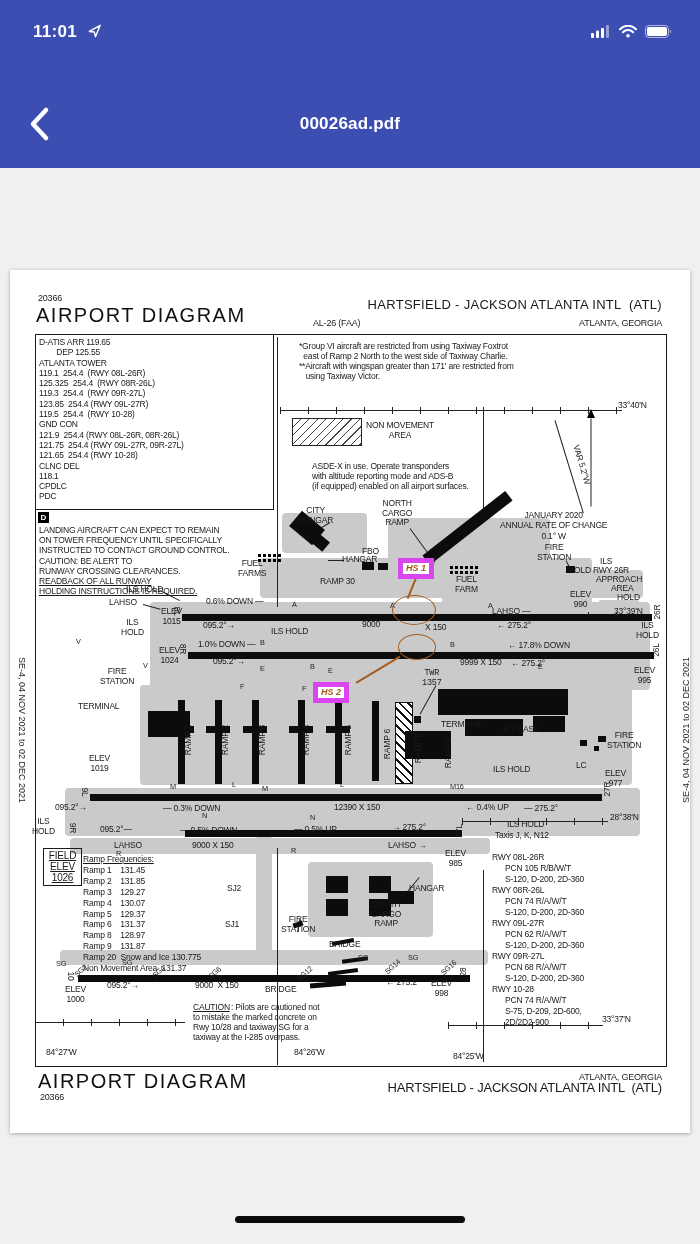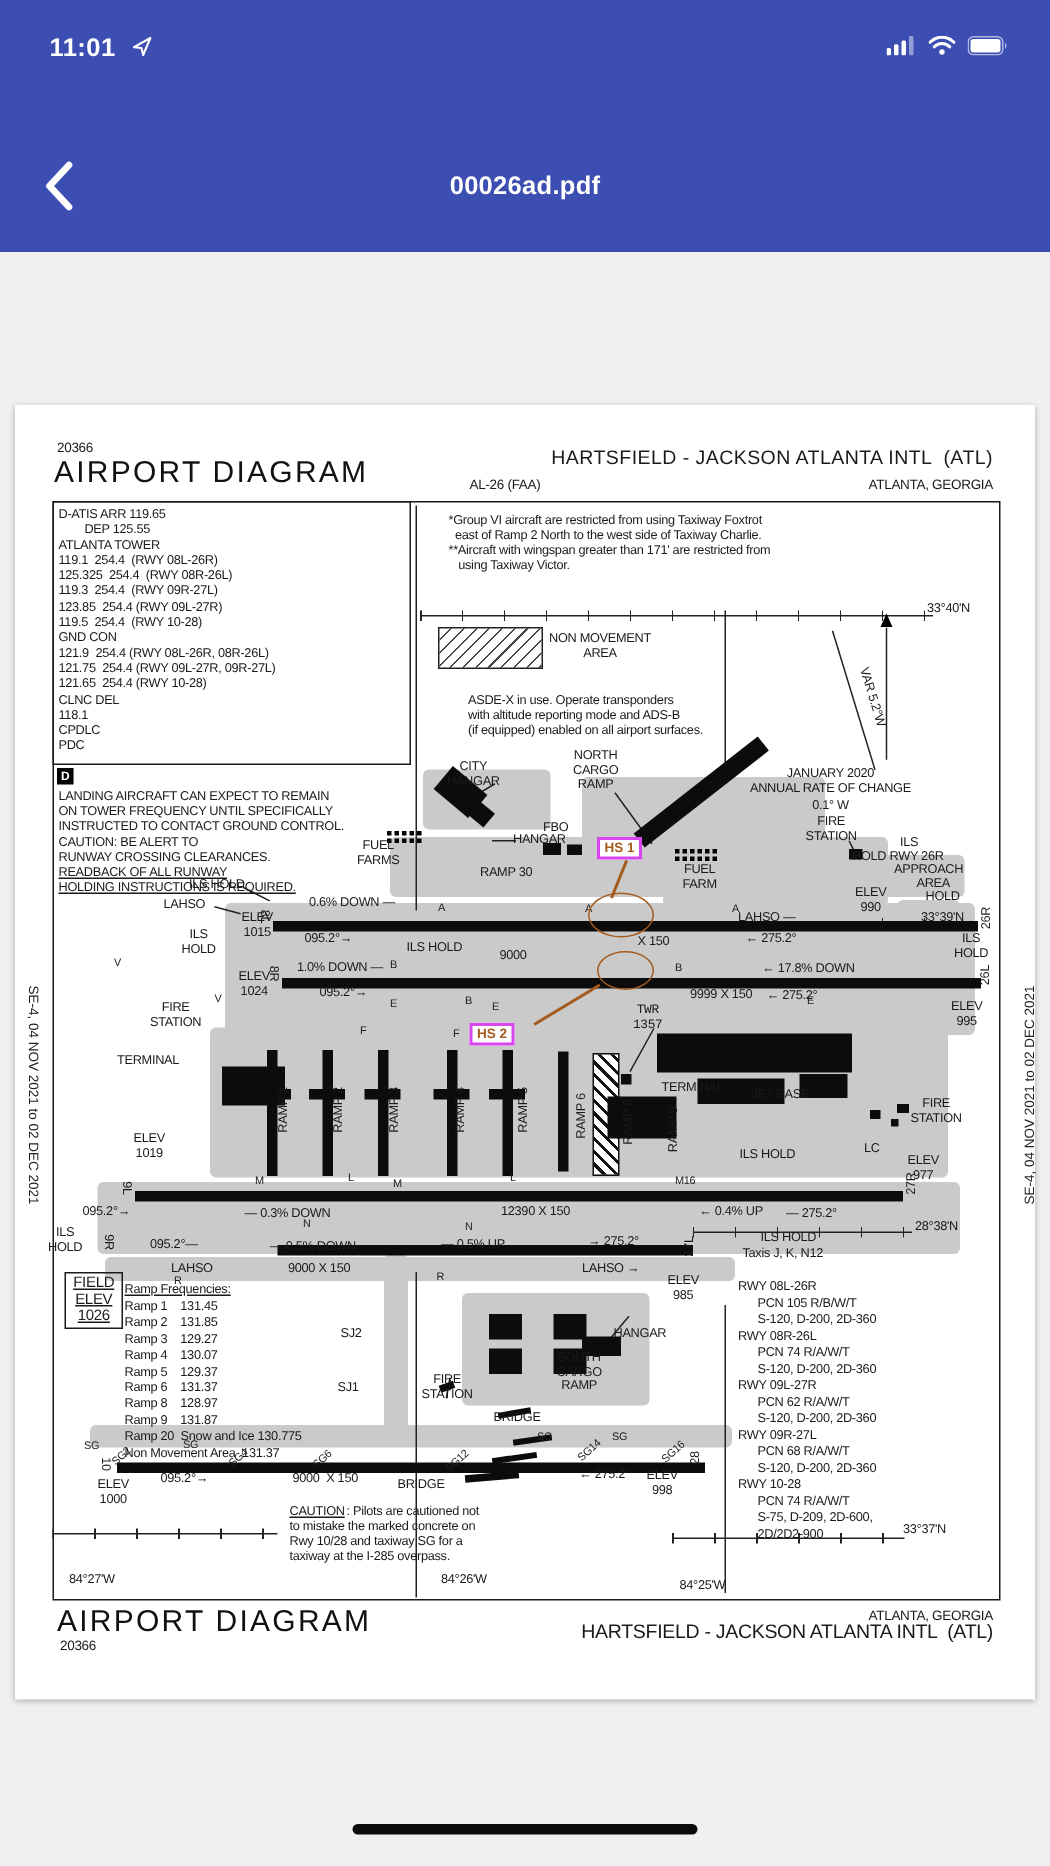--- a/index.html
+++ b/index.html
@@ -22,21 +22,21 @@
   .sm{font-size:7.3px;line-height:8px;color:#222;}
   .u{text-decoration:underline;}
   .blk{position:absolute;font-size:8.5px;line-height:10.3px;color:#1a1a1a;white-space:pre;letter-spacing:-.2px;}
   .gray{position:absolute;background:#c9cac9;border-radius:4px;}
   .blk-rect{position:absolute;background:#0c0c0c;}
   .ln{position:absolute;height:1px;background:#222;transform-origin:0 50%;}
   .ticks{height:7px;background:repeating-linear-gradient(90deg,#222 0 1px,transparent 1px 28px);}
   .ticks::after{content:'';position:absolute;left:0;right:0;top:3px;height:1px;background:#222;}
   .hatch{position:absolute;border:1px solid #222;background:repeating-linear-gradient(135deg,#fff 0 5px,#444 5px 6px);}
   .hatchv{position:absolute;border:1px solid #111;background:repeating-linear-gradient(45deg,#fff 0 4px,#111 4px 6px);}
-  .hs{position:absolute;border:2px solid #d946ef;background:#fff;color:#a55b1e;font-size:9px;line-height:11px;font-weight:bold;padding:0 3px;z-index:6;}
+  .hs{position:absolute;border:5px solid #d946ef;background:#fff;color:#a55b1e;font-size:9px;line-height:11px;font-weight:bold;padding:0 3px;z-index:6;font-style:italic;}
   .ell{position:absolute;border:1.5px solid #a55b1e;border-radius:50%;z-index:5;}
   .bln{position:absolute;height:1.5px;background:#a55b1e;transform-origin:0 50%;z-index:5;}
   .dbox{position:absolute;width:11px;height:11px;background:#000;color:#fff;font-size:8px;font-weight:bold;text-align:center;line-height:11px;}
   .dot{position:absolute;width:3px;height:3px;background:#000;}
   .hdr-big{position:absolute;font-size:20px;letter-spacing:1.5px;color:#111;font-weight:400;}
   .side-text{position:absolute;font-size:9px;color:#222;white-space:nowrap;}
   .arrowhead{position:absolute;width:0;height:0;border-left:4px solid transparent;border-right:4px solid transparent;border-bottom:9px solid #000;}
   .home{position:absolute;left:235px;top:1216px;width:230px;height:7px;border-radius:4px;background:#0b0b0b;}
 </style>
 </head>
@@ -256,21 +256,21 @@
       <div class="lbl " style="left: 551px; top: 190px; transform: rotate(73deg);">VAR 5.2°W</div>
       <div class="lbl " style="left: 116px; top: 315px;">ILS HOLD</div>
       <div class="lbl " style="left: 99px; top: 328px;">LAHSO</div>
       <div class="lbl c" style="left: 151px; top: 337px; white-space: pre;">ELEV
 1015</div>
       <div class="lbl c" style="left: 111px; top: 348px; white-space: pre;">ILS
 HOLD</div>
       <div class="lbl " style="left: 196px; top: 327px;">0.6% DOWN —</div>
       <div class="lbl " style="left: 193px; top: 351px;">095.2°→</div>
       <div class="lbl " style="left: 261px; top: 357px;">ILS HOLD</div>
-      <div class="lbl " style="left: 323px; top: 350px; margin-top: 12px;">9000</div>
+      <div class="lbl " style="left: 352px; top: 350px;">9000</div>
       <div class="lbl " style="left: 415px; top: 353px;">X 150</div>
       <div class="lbl " style="left: 482px; top: 337px;">LAHSO —</div>
       <div class="lbl " style="left: 487px; top: 351px;">← 275.2°</div>
       <div class="lbl c" style="left: 626px; top: 351px; white-space: pre;">ILS
 HOLD</div>
       <div class="lbl " style="left: 188px; top: 370px;">1.0% DOWN —</div>
       <div class="lbl " style="left: 203px; top: 387px;">095.2°→</div>
       <div class="lbl " style="left: 450px; top: 388px;">9999 X 150</div>
       <div class="lbl " style="left: 498px; top: 371px;">← 17.8% DOWN</div>
       <div class="lbl " style="left: 501px; top: 389px;">← 275.2°</div>

